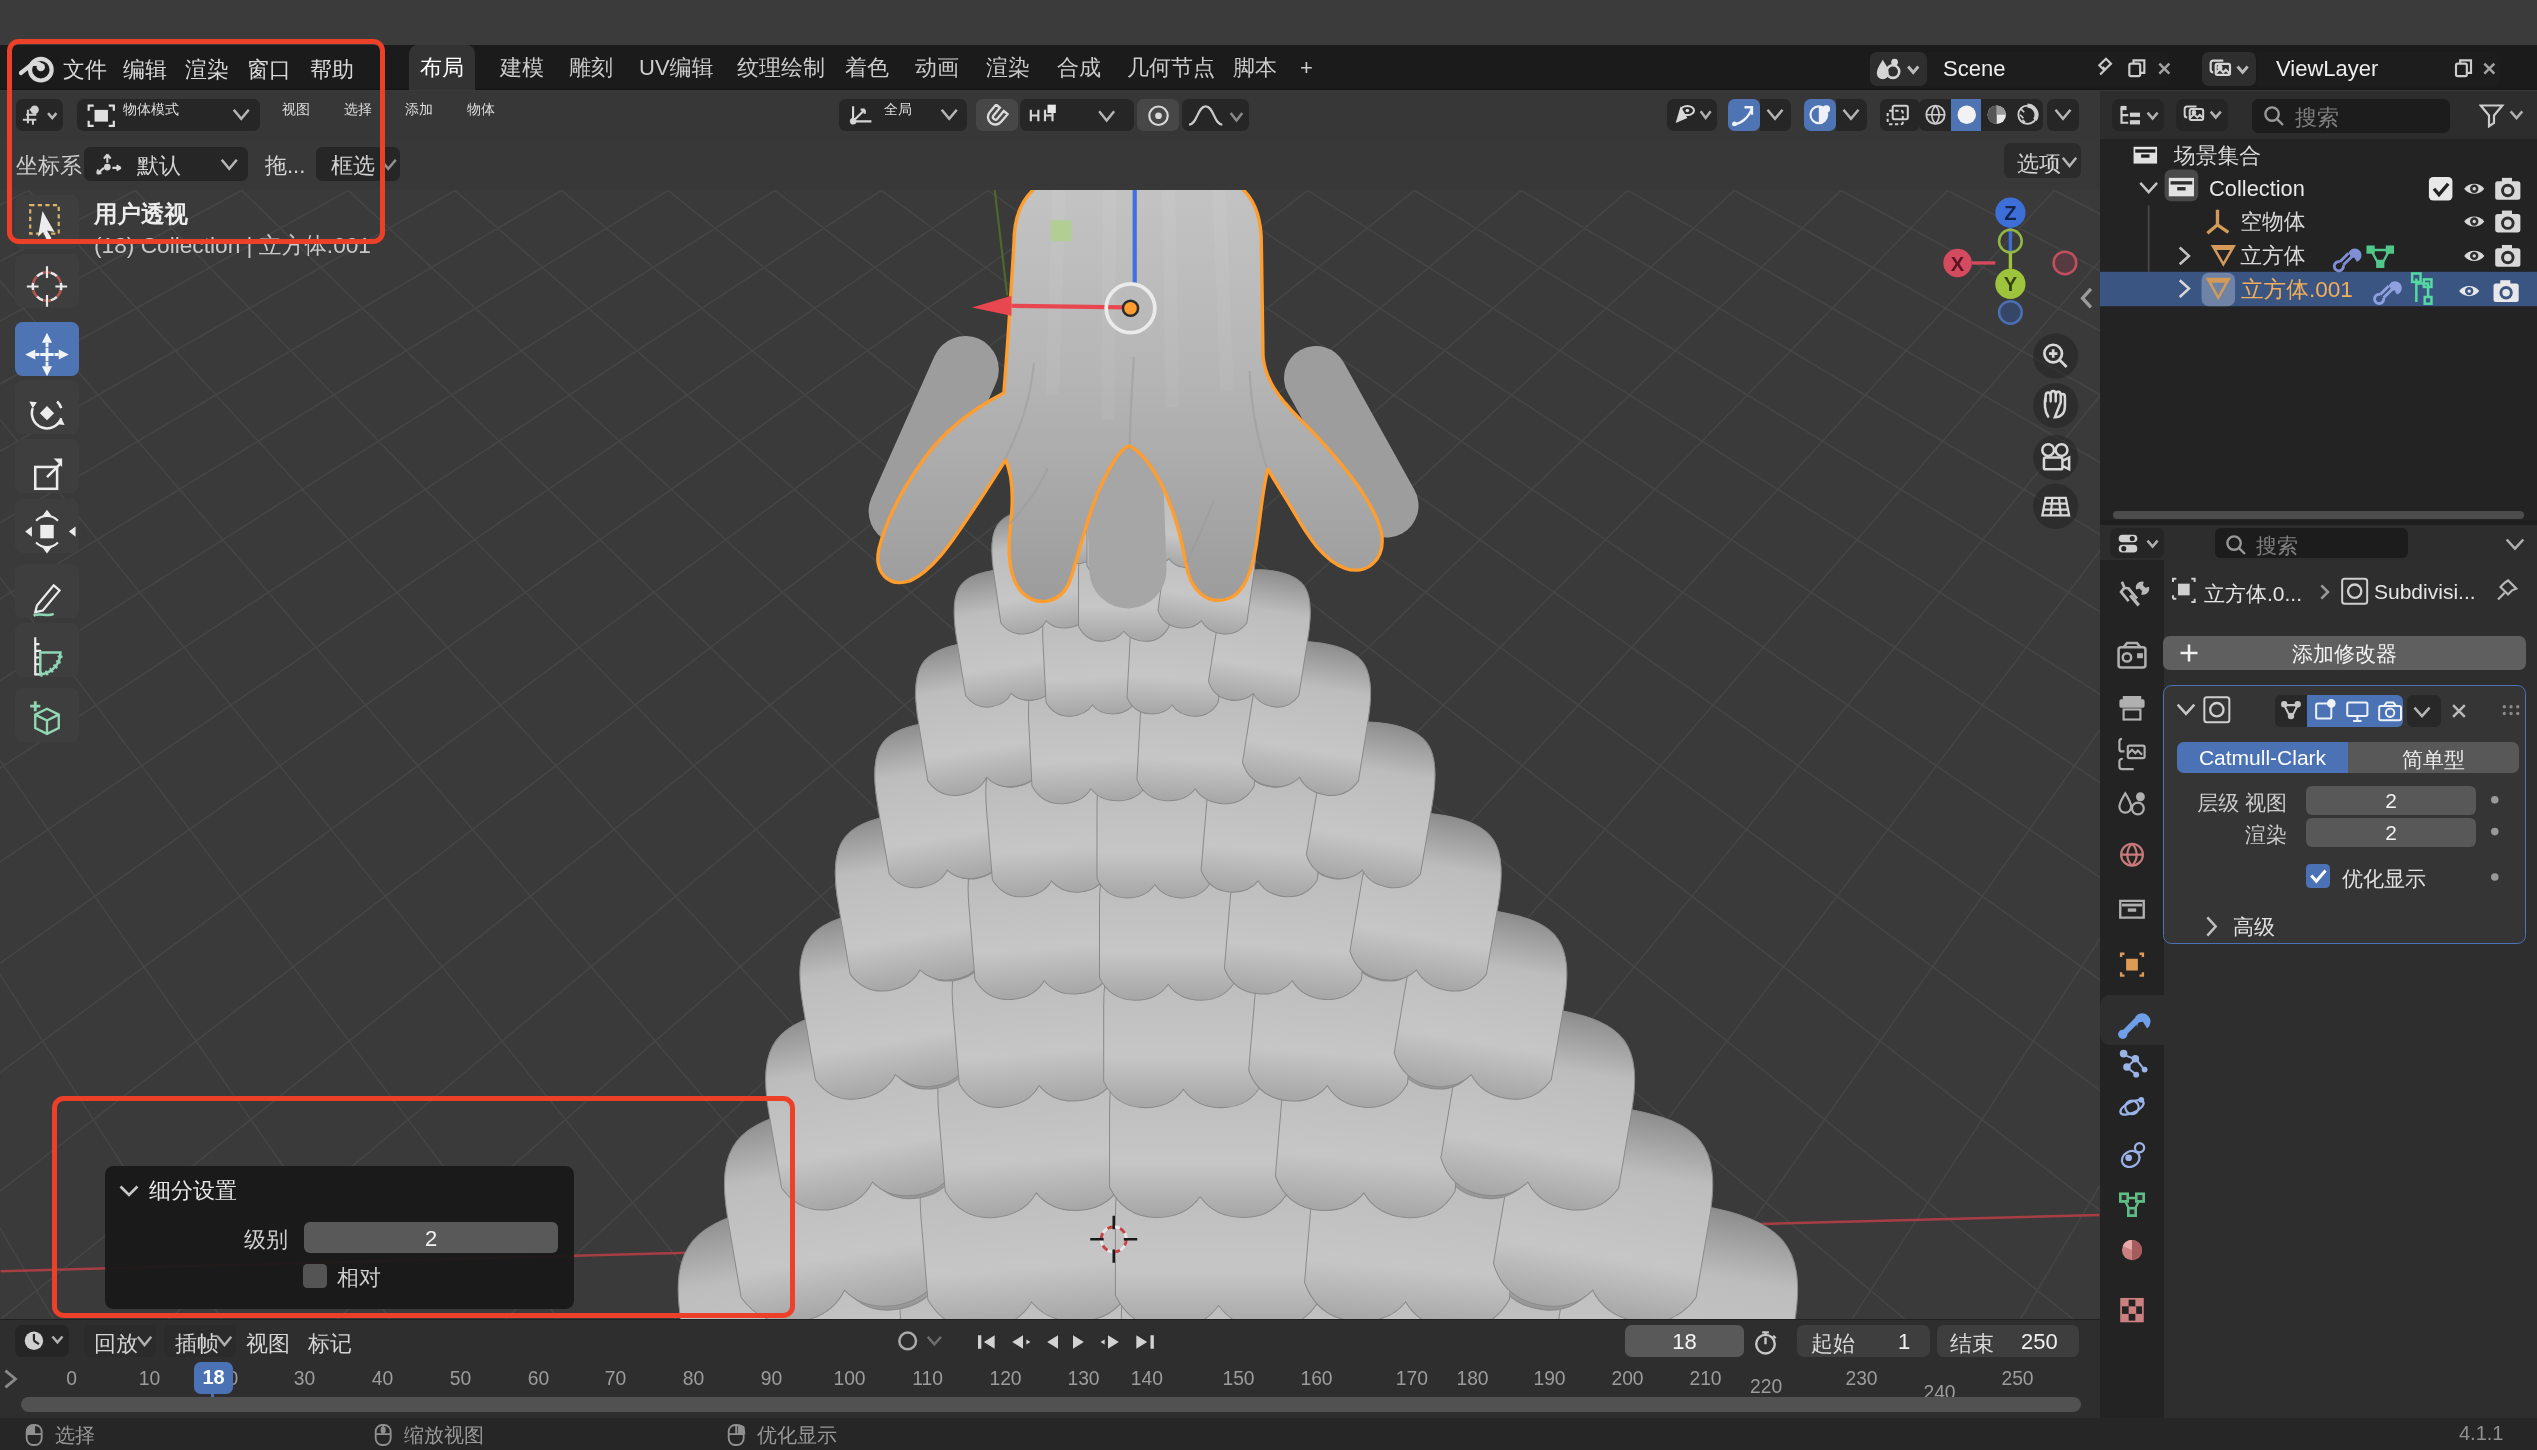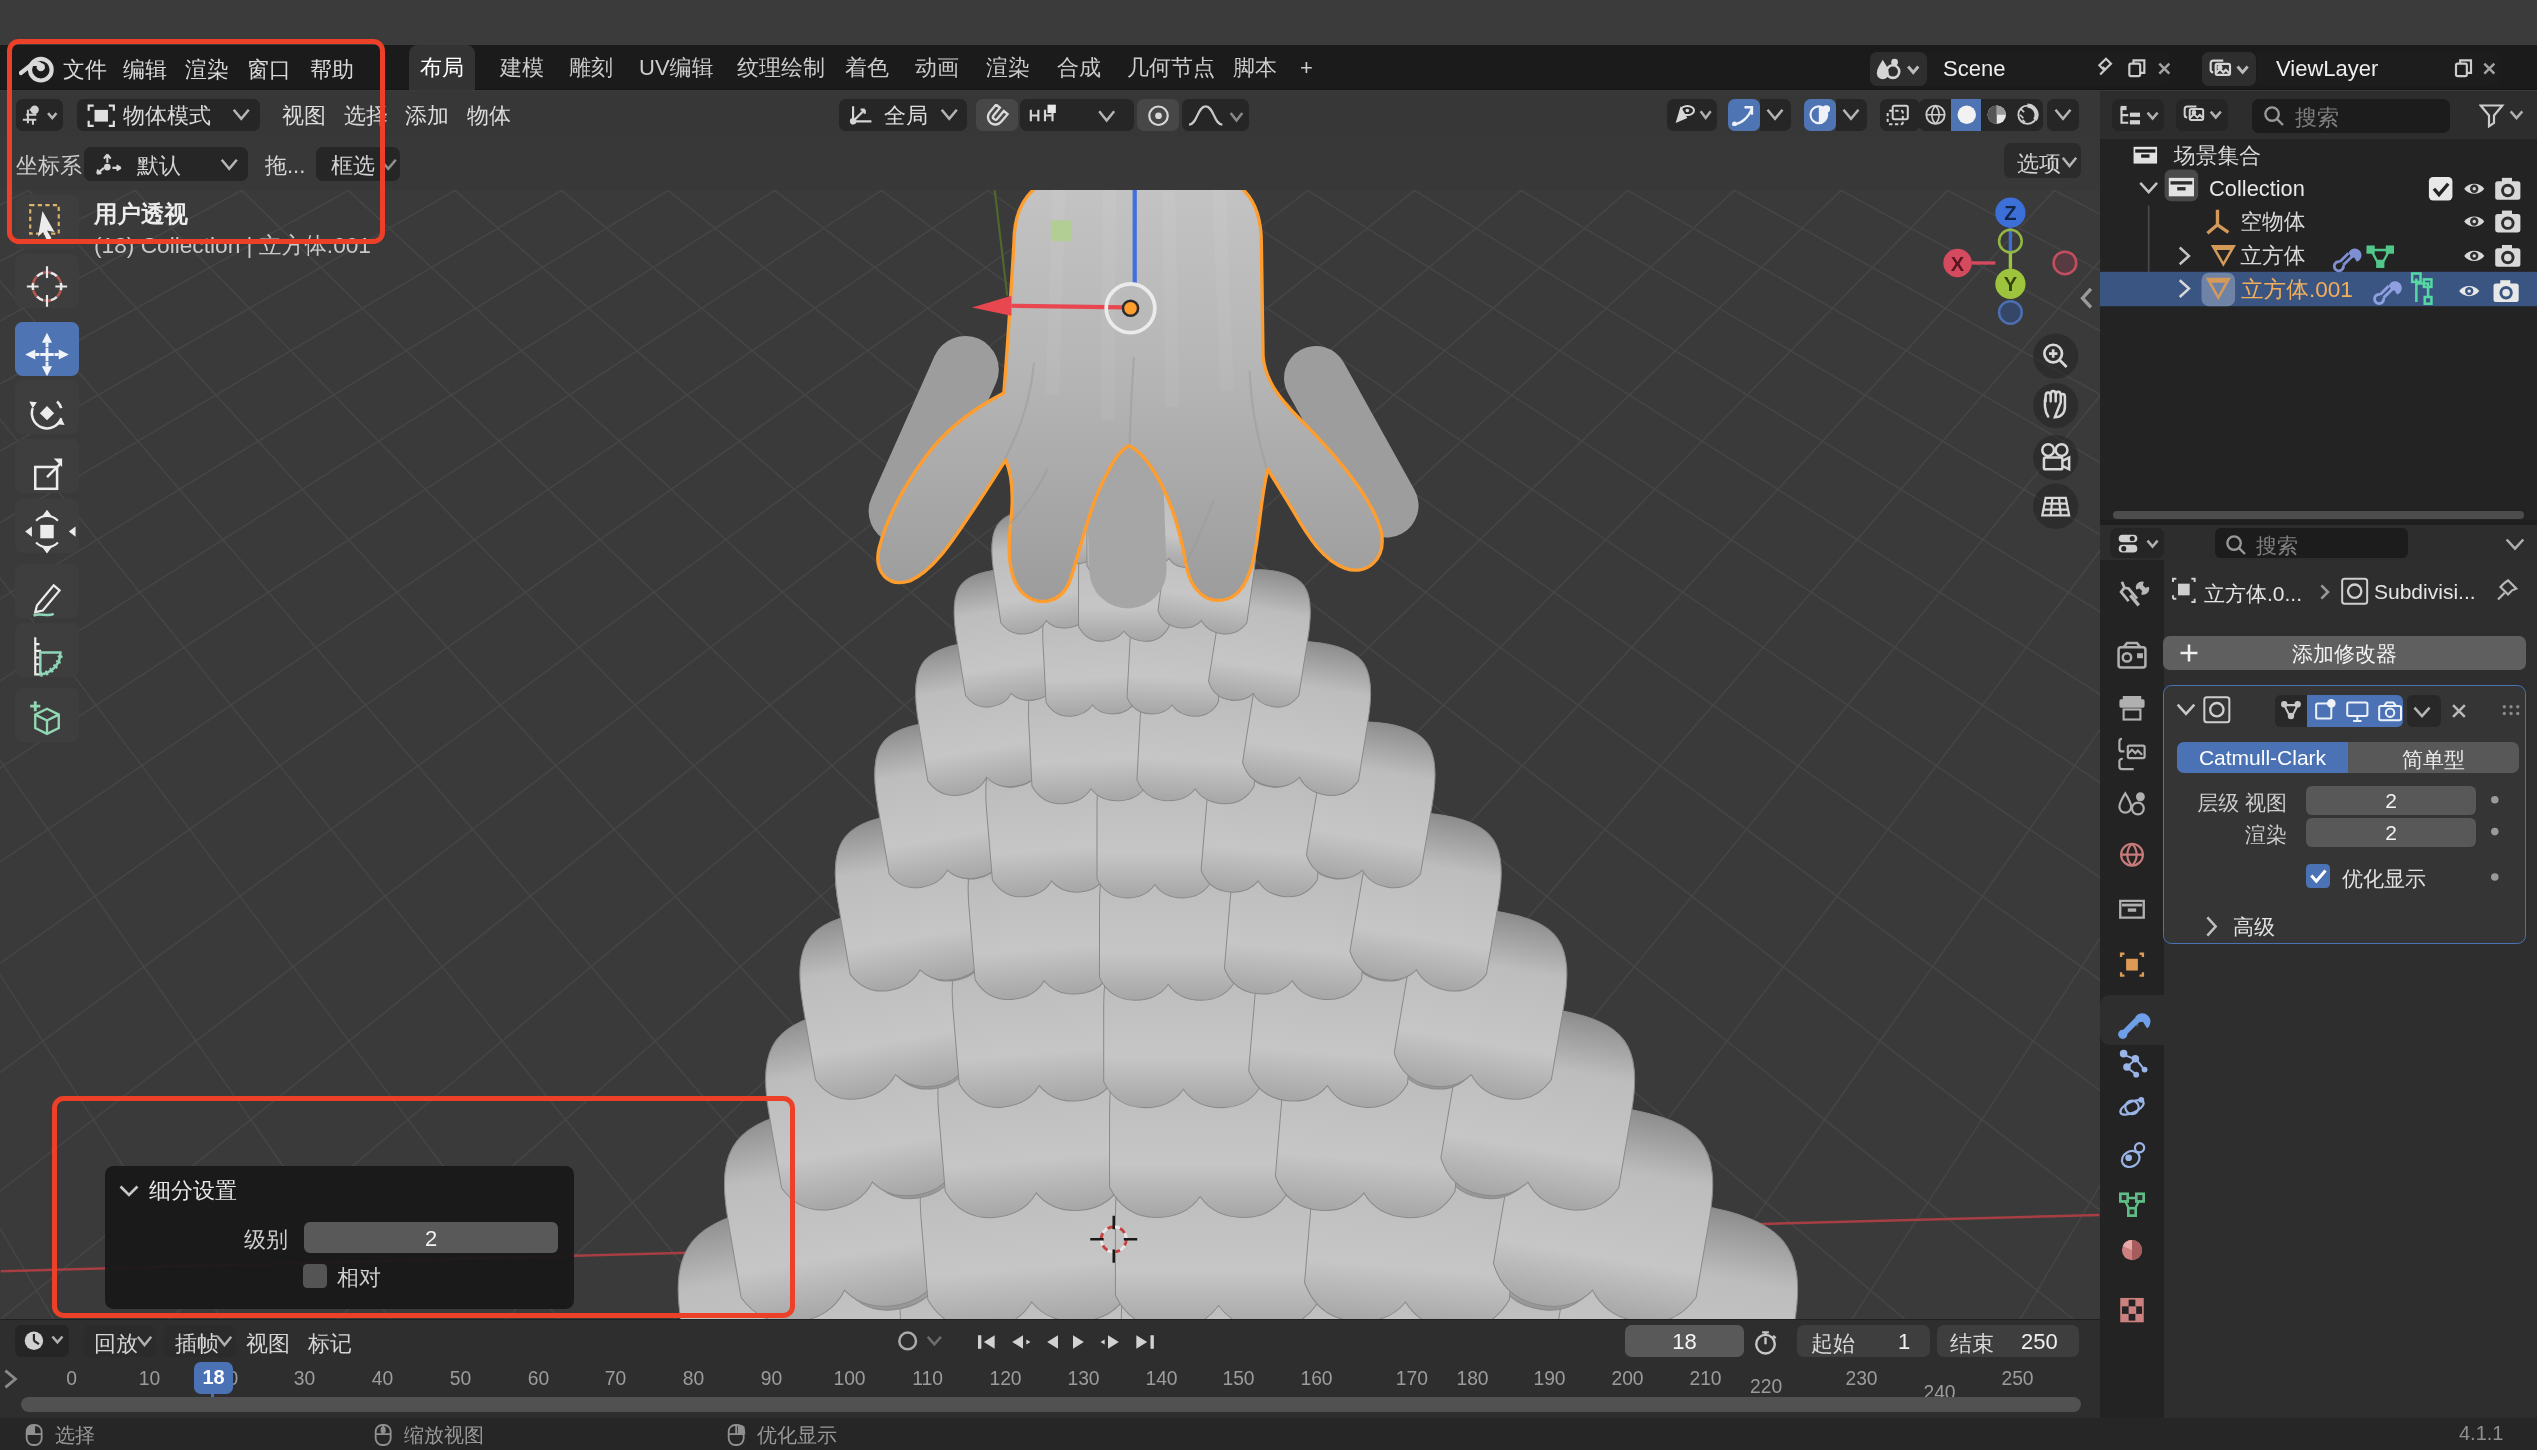--- a/index.html
+++ b/index.html
@@ -10,21 +10,21 @@
 
 #titlebar { left:0; top:0; width:2538px; height:45px; background:#f5f4f4; border-bottom:0.8px solid #d0d0d0; }
 .tl { border-radius:50%; width:19.3px; height:19.3px; top:13.4px; }
 #titlebar .title { width:100%; text-align:center; top:9.2px; font-size:25px; font-weight:bold; color:#3e3e3e; }
 
 #topbar { left:0; top:45px; width:2538px; height:45px; background:#1b1b1b; border-bottom:0.8px solid #141414; color:#d9d9d9; font-size:22px; }
 .menuitem { top:10px; }
 .wtab { top:0px; height:45px; line-height:45px; padding:0 11px; border-radius:8.4px 8.4px 0 0; color:#cccccc;margin-left:28px; }
 .wtab.active { background:#333333; color:#ffffff; }
 
-#vheader { left:0; top:91px; width:2100px; height:47px; background:#373737; color:#dcdcdc; font-size:22px; }
+#vheader { left:0; top:91px; width:2100px; height:47px; background:#373737; color:#dcdcdc; font-size:14px; }
 #toolsettings { left:0; top:138px; width:2100px; height:52px; background:#383838; color:#d5d5d5; font-size:22px; }
 .pill { position:absolute; background:#262626; border-radius:6.7px; color:#e3e3e3; }
 
 #viewport { left:0; top:190px; width:2100px; height:1129px; background:#3a3a3a; overflow:hidden; }
 
 .tbtn { position:absolute; left:15px; width:64px; height:54px; background:#3e3e3e; border-radius:7.6px; }
 .tbtn.sel { background:#4f74b3; }
 
 #ovtext1 { left:94px; top:198px; font-size:23.5px; font-weight:bold; color:#ececec; }
 #ovtext2 { left:94px; top:230px; font-size:22.7px; color:#c9c9c9; }
@@ -935,21 +935,21 @@
         <span class="abs" style="left:349px;top:10px;width:67px;text-align:center">40</span>
         <span class="abs" style="left:427px;top:10px;width:67px;text-align:center">50</span>
         <span class="abs" style="left:505px;top:10px;width:67px;text-align:center">60</span>
         <span class="abs" style="left:582px;top:10px;width:67px;text-align:center">70</span>
         <span class="abs" style="left:660px;top:10px;width:67px;text-align:center">80</span>
         <span class="abs" style="left:738px;top:10px;width:67px;text-align:center">90</span>
         <span class="abs" style="left:816px;top:10px;width:67px;text-align:center">100</span>
         <span class="abs" style="left:894px;top:10px;width:67px;text-align:center">110</span>
         <span class="abs" style="left:972px;top:10px;width:67px;text-align:center">120</span>
         <span class="abs" style="left:1050px;top:10px;width:67px;text-align:center">130</span>
-        <span class="abs" style="left:1128px;top:10px;width:67px;text-align:center">140</span>
+        <span class="abs" style="left:1096px;top:10px;width:67px;text-align:right">140</span>
         <span class="abs" style="left:1205px;top:10px;width:67px;text-align:center">150</span>
         <span class="abs" style="left:1283px;top:10px;width:67px;text-align:center">160</span>
         <span class="abs" style="left:1361px;top:10px;width:67px;text-align:right">170</span>
         <span class="abs" style="left:1439px;top:10px;width:67px;text-align:center">180</span>
         <span class="abs" style="left:1516px;top:10px;width:67px;text-align:center">190</span>
         <span class="abs" style="left:1594px;top:10px;width:67px;text-align:center">200</span>
         <span class="abs" style="left:1672px;top:10px;width:67px;text-align:center">210</span>
         <span class="abs" style="left:1750px;top:18px;width:67px;">220</span>
         <span class="abs" style="left:1828px;top:10px;width:67px;text-align:center">230</span>
         <span class="abs" style="left:1906px;top:24px;width:67px;text-align:center">240</span>

